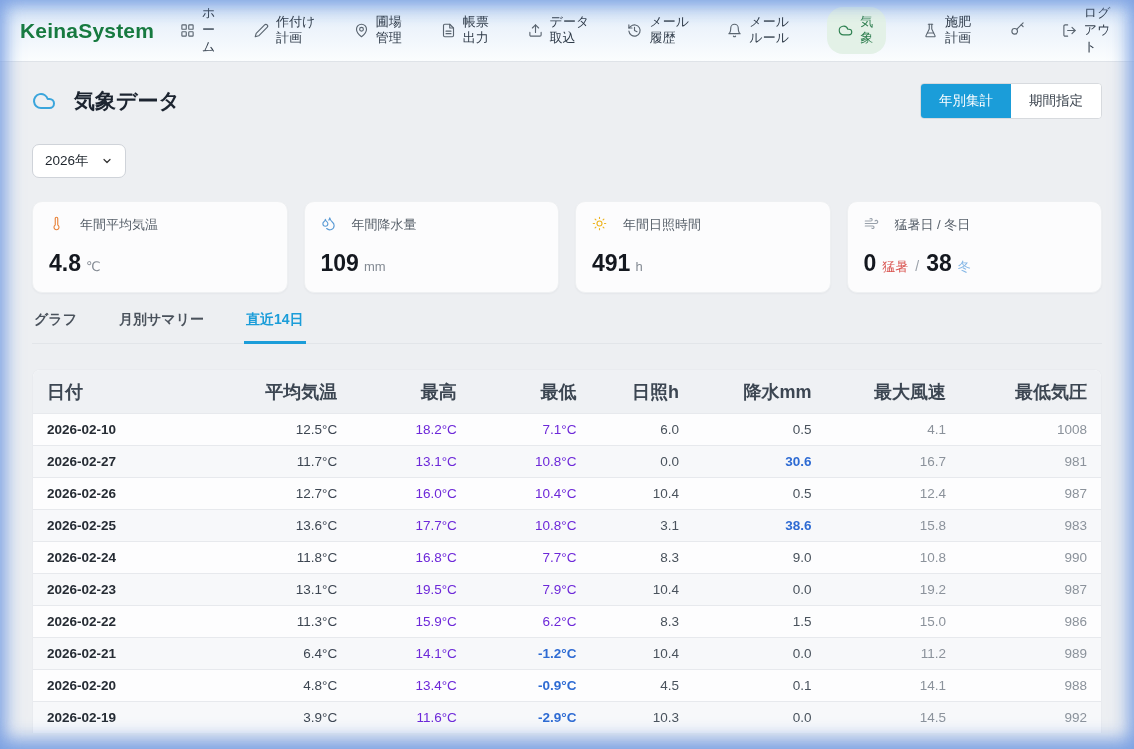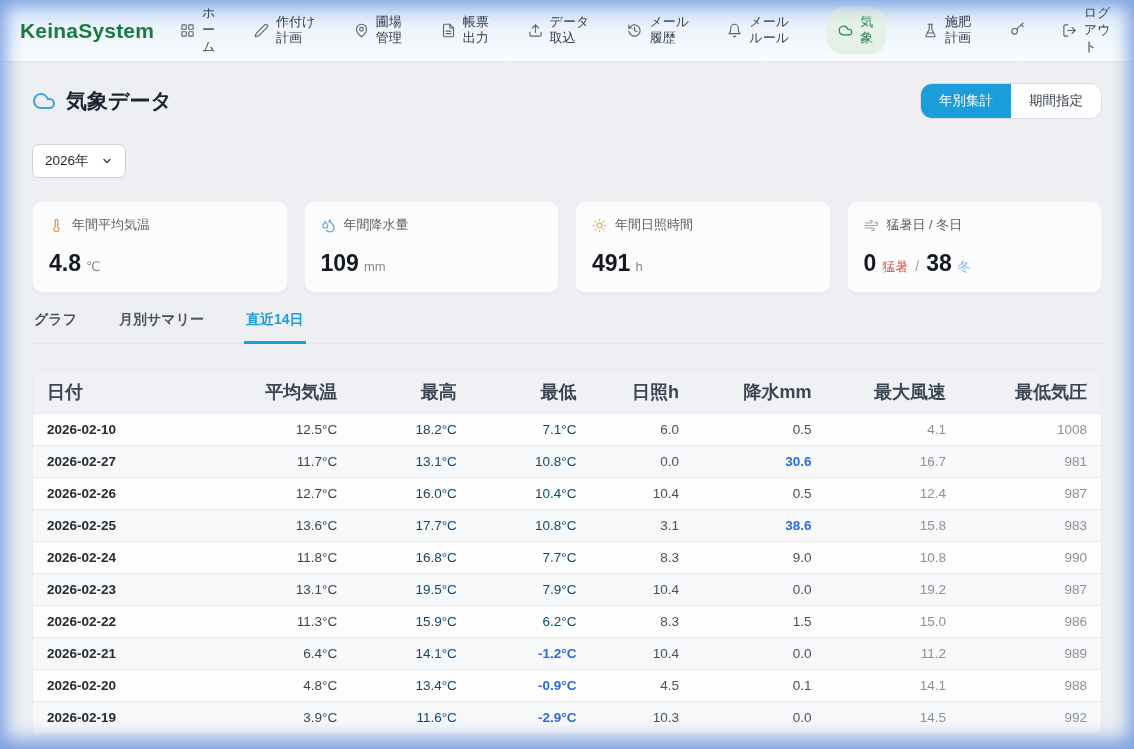--- a/index.html
+++ b/index.html
@@ -39,40 +39,40 @@
   .nav-items .nav-item:nth-child(9)  .lbl { width:28px; }
   .nav-item.logout .lbl { width:28px; }
   .icon-btn { display:flex; align-items:center; color:#5a6570; cursor:pointer; background:none; border:none; }
 
   svg.i { width:15px; height:15px; fill:none; stroke:currentColor; stroke-width:1.8;
           stroke-linecap:round; stroke-linejoin:round; }
 
   
   main { padding:0 32px; }
   .page-head { margin-top:21px; display:flex; align-items:center; justify-content:space-between; }
-  .page-title { display:flex; align-items:center; gap:10px; font-size:21px; font-weight:700; color:#1c2430; }
+  .page-title { display:flex; align-items:center; gap:18px; font-size:21px; font-weight:700; color:#1c2430; }
   .page-title .ic { color:#3aa5dc; display:flex; }
   .page-title svg.i { width:24px; height:24px; stroke-width:2; }
 
-  .toggle-group { display:flex; border:1px solid #d7dade; border-radius:12px; overflow:hidden; background:#fff; }
+  .toggle-group { display:flex; border:1px solid #d7dade; border-radius:4px; overflow:hidden; background:#fff; }
   .toggle-btn { border:none; background:#fff; padding:8px 18px; font-size:13.5px; color:#39424d;
     font-family:inherit; cursor:pointer; }
   .toggle-btn.active { background:#1b9dd9; color:#fff; }
 
   .year-select { margin-top:25px; display:inline-flex; align-items:center; gap:12px;
     background:#fff; border:1px solid #cfd3d9; border-radius:7px; padding:7px 12px;
     font-size:13.5px; color:#1d242c; cursor:pointer; }
   .year-select .ic { color:#333; display:flex; }
   .year-select svg.i { width:12px; height:12px; stroke-width:2.4; }
 
   
   .stats { margin-top:23px; display:grid; grid-template-columns:repeat(4,1fr); gap:16px; }
   .card { background:#fcfcfd; border:1px solid #eef0f2; border-radius:10px; padding:14px 16px 15px;
     box-shadow:0 1px 2px rgba(20,30,50,.04); }
-  .card-top { display:flex; align-items:center; gap:8px; }
+  .card-top { display:flex; gap:16px; }
   .card-label { font-size:13px; color:#555e68; }
   .card-top .ic { display:flex; }
   .card-value { margin-top:16px; display:flex; align-items:baseline; }
   .vp-big  { font-size:23px; font-weight:700; color:#14181f; }
   .vp-unit { font-size:13px; color:#838a93; margin-left:5px; }
   .vp-unit-hot  { font-size:13px; color:#d9534f; margin-left:6px; }
   .vp-unit-cold { font-size:13px; color:#85b7e6; margin-left:6px; }
   .vp-sep  { font-size:14px; color:#9aa1aa; margin:0 7px; }
   .ic-thermometer { color:#e8833a; } .ic-droplets { color:#5b9bd5; }
   .ic-sun { color:#edb41f; } .ic-wind { color:#98a0aa; }
@@ -86,21 +86,21 @@
   
   .table-wrap { margin-top:25px; border-radius:8px 8px 0 0; overflow:hidden; border:1px solid #e9ebef; border-bottom:none; }
   table { width:100%; border-collapse:collapse; background:#fdfdfe; }
   thead th { background:#eff1f4; font-size:18px; font-weight:700; color:#3c4652;
     padding:10px 14px 9px; text-align:right; white-space:nowrap; }
   thead th:first-child { text-align:left; }
   tbody td { padding:8px 14px; font-size:13.5px; text-align:right; border-top:1px solid #e7e9ed; white-space:nowrap; }
   tbody tr:nth-child(even) { background:#f7f8fa; }
   tbody td.c0 { text-align:left; font-weight:700; color:#252b33; }
   td.c1 { color:#3d4652; }
-  td.c2, td.c3 { color:#0c4a6e; }
+  td.c2, td.c3 { color:#6d28d9; }
   td.c4, td.c5 { color:#49525c; }
   td.c6, td.c7 { color:#8b929b; }
   td.blue { color:#2e6bd3 !important; font-weight:700; }
   col.w0{width:19%} col.w1{width:10.8%} col.w2{width:11.2%} col.w3{width:11.2%}
   col.w4{width:9.6%} col.w5{width:12.4%} col.w6{width:12.6%} col.w7{width:13.2%}
 </style>
 </head>
 <body>
 
 <div class="vignette"></div>

